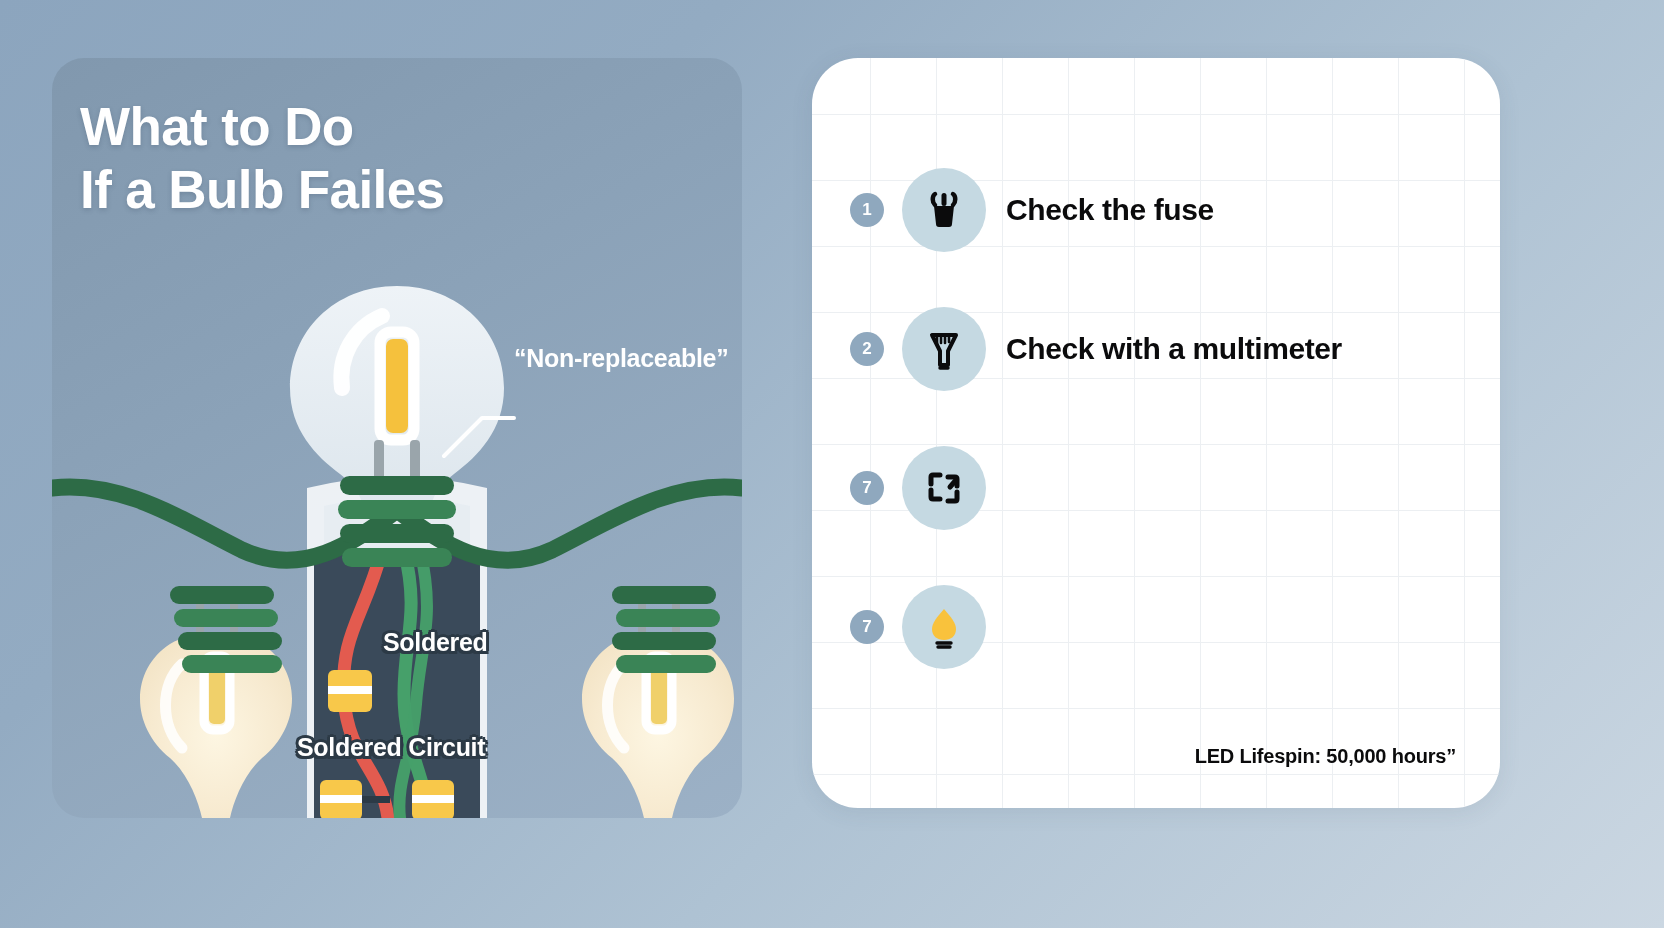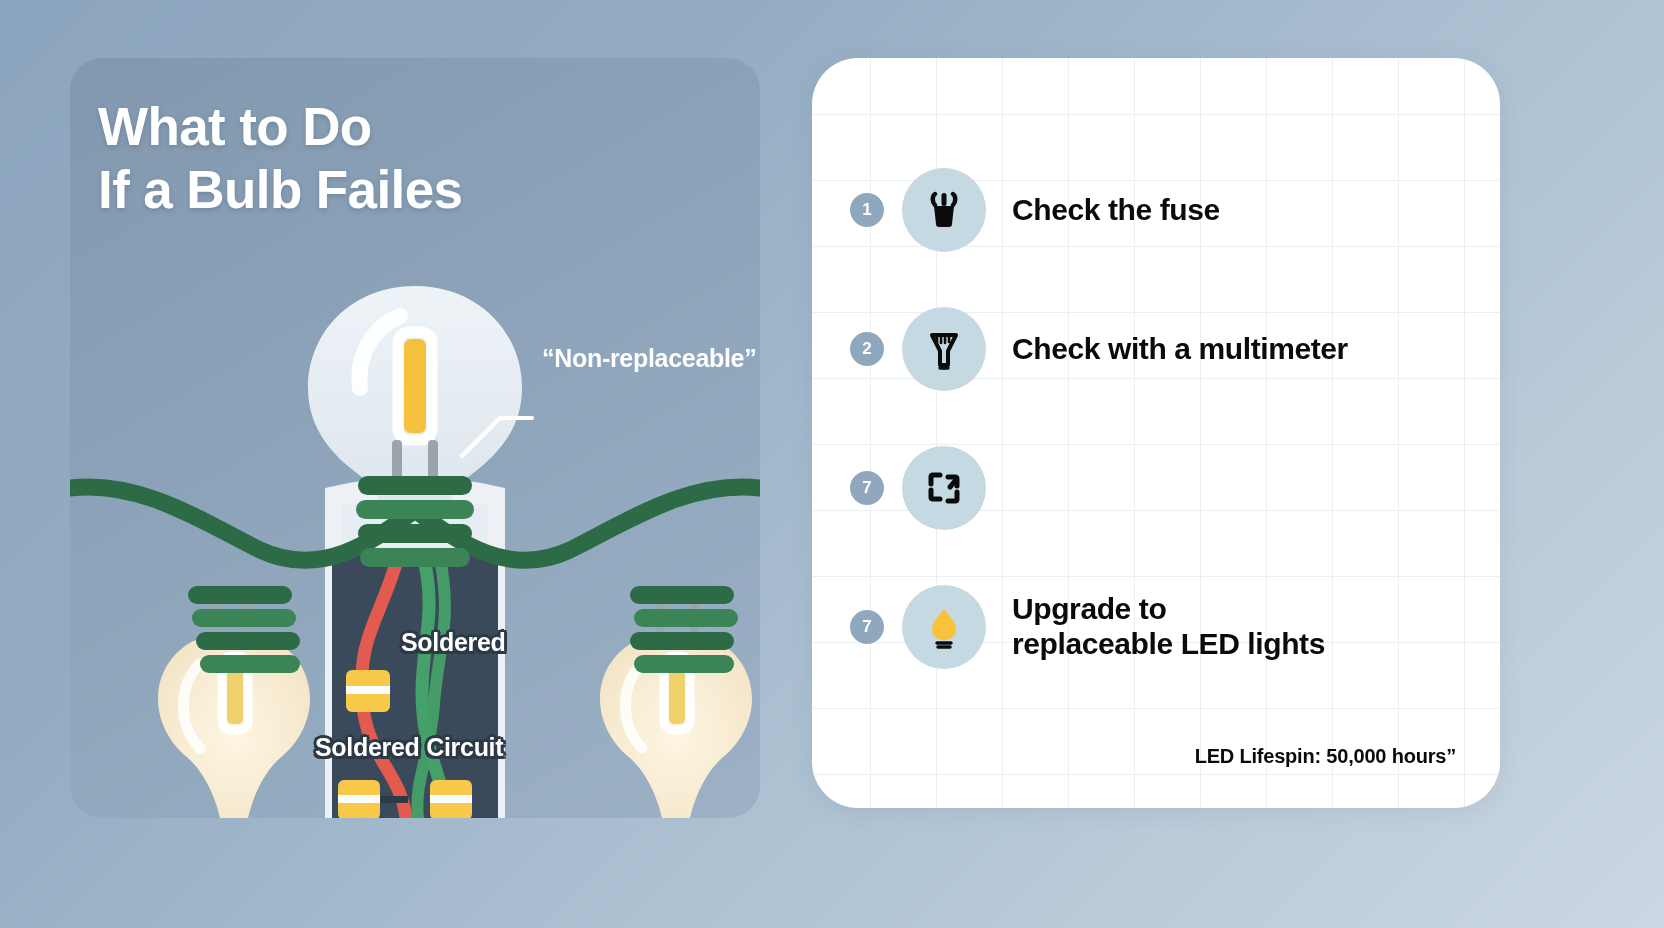--- a/index.html
+++ b/index.html
@@ -5,21 +5,21 @@
   * { margin:0; padding:0; box-sizing:border-box; }
   html,body { width:1664px; height:928px; overflow:hidden; }
   body {
     font-family:"Liberation Sans", sans-serif;
     background:linear-gradient(135deg,#8ca5be 0%, #93abc2 28%, #aec2d3 62%, #cbd7e2 100%);
     position:relative;
   }
 
   
   #left-card {
-    position:absolute; left:70px; top:58px; width:690px; height:760px;
+    position:absolute; left:52px; top:58px; width:690px; height:760px;
     background:linear-gradient(150deg,#8198ae 0%, #8ba2b8 40%, #9cb1c6 100%);
     border-radius:32px; overflow:hidden;
   }
   #title {
     position:absolute; left:28px; top:38px;
     color:#fff; font-weight:bold; font-size:53px; line-height:1.18;
     letter-spacing:-0.6px; white-space:pre-line;
     text-shadow:0 2px 5px rgba(40,60,80,.22);
   }
 
@@ -48,32 +48,32 @@
     display:flex; align-items:center; justify-content:center;
     flex:0 0 auto;
   }
   .icon-circle {
     width:84px; height:84px; border-radius:50%;
     background:#c5d9e2; margin-left:18px;
     display:flex; align-items:center; justify-content:center;
     flex:0 0 auto;
   }
   .step-label {
-    margin-left:26px; font-size:30px; font-weight:bold;
+    margin-left:20px; font-size:30px; font-weight:bold;
     color:#0b0b0c; line-height:1.16; letter-spacing:-0.4px;
     white-space:pre-line;
   }
   #footer-note {
     position:absolute; right:44px; bottom:40px;
     font-size:20px; font-weight:bold; color:#0b0b0c; letter-spacing:-0.2px;
   }
 
   .callout-text {
     position:absolute; color:#fff; font-weight:bold; font-size:25px;
-    letter-spacing:-0.3px; white-space:nowrap;margin-left:10px;
+    letter-spacing:-0.3px; white-space:nowrap;
   }
   .wire-label {
     position:absolute; color:#fff; font-weight:bold; font-size:25px;
     letter-spacing:-0.3px; white-space:nowrap;
     text-shadow:
       -2.5px -2.5px 0 #2c3a46, 2.5px -2.5px 0 #2c3a46,
       -2.5px 2.5px 0 #2c3a46, 2.5px 2.5px 0 #2c3a46,
        0 -3px 0 #2c3a46, 0 3px 0 #2c3a46,
       -3px 0 0 #2c3a46, 3px 0 0 #2c3a46;
     margin-top: 40px;
@@ -251,19 +251,17 @@
     <div class="step" style="top:527px;">
       <div class="badge">7</div>
       <div class="icon-circle">
         <svg width="48" height="48" viewBox="0 0 48 48">
           <path d="M24 6 C 17 14, 12 20, 12 26 C 12 33, 17 37, 24 37
                    C 31 37, 36 33, 36 26 C 36 20, 31 14, 24 6 Z" fill="#f9c23c"></path>
           <line x1="17" y1="40" x2="31" y2="40" stroke="#0b0b0c" stroke-width="3.4" stroke-linecap="round"></line>
           <line x1="18" y1="44" x2="30" y2="44" stroke="#0b0b0c" stroke-width="3.4" stroke-linecap="round"></line>
         </svg>
       </div>
-      <div class="step-label">Upgrade to
-replaceable LED lights</div>
     </div>
   </div>
 
   <div id="footer-note">LED Lifespin: 50,000 hours”</div>
 </div>
 
 </body></html>

